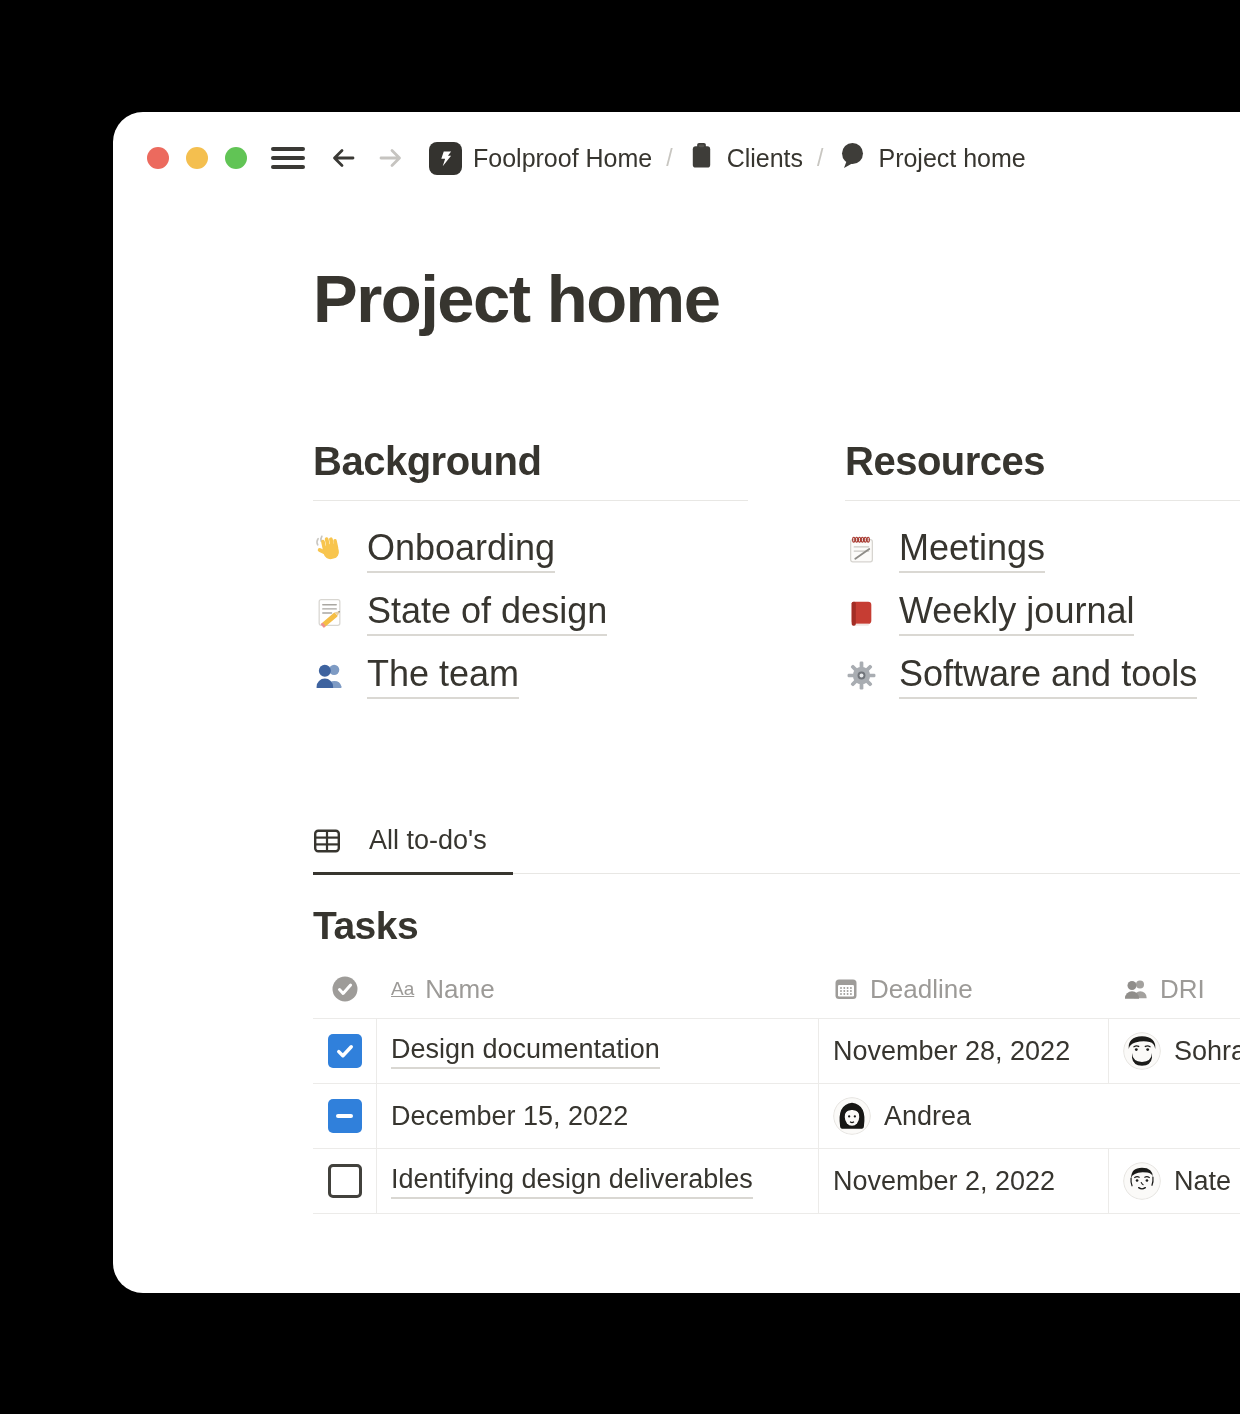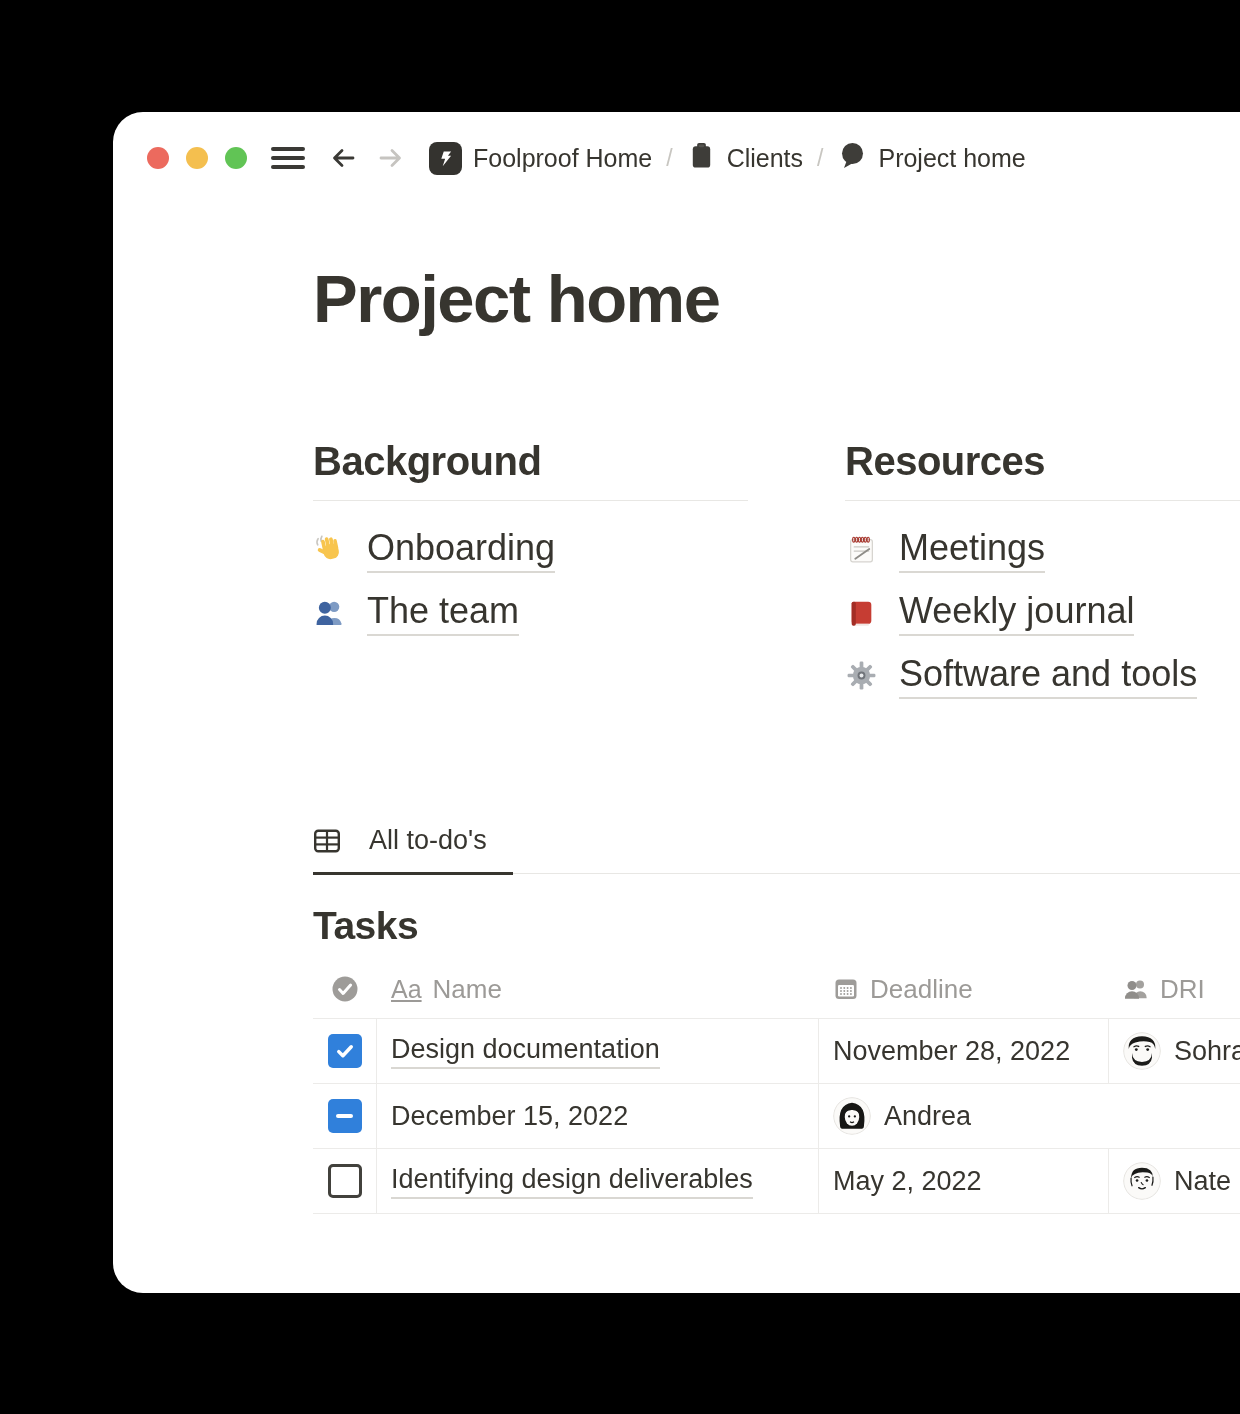--- a/index.html
+++ b/index.html
@@ -65,21 +65,21 @@
   .td.c-check { justify-content:center; padding-left:0; }
   .cb { width:34px; height:34px; border-radius:5px; display:flex; align-items:center; justify-content:center; cursor:pointer; flex:none; }
   .cb.checked, .cb.indeterminate { background:#3080DB; }
   .cb.unchecked { background:#fff; border:3px solid #42413C; }
   .cb .dash { width:17px; height:4.5px; background:#fff; border-radius:2px; }
   .task-name { font-size:27px; font-weight:500; padding-bottom:2px; border-bottom:2px solid #D9D7D2; white-space:nowrap; cursor:pointer; }
   .task-date { font-size:27px; color:#37352F; white-space:nowrap; }
   .dri { display:flex; align-items:center; gap:13px; white-space:nowrap; }
   .avatar { width:38px; height:38px; border-radius:50%; flex:none; }
   .dri-name { font-size:27px; }
-  .aa-glyph { font-size:25px; font-weight:500; color:#9C9A97;text-decoration:underline; }
+  .aa-glyph { font-size:19px; font-weight:500; color:#9C9A97;text-decoration:underline; }
 </style>
 </head>
 <body>
 
 <div class="window">
 
   <div class="titlebar">
     <div class="traffic-lights">
       <span class="tl red"></span>
       <span class="tl yellow"></span>
@@ -149,20 +149,39 @@
                   <rect x="9" y="4.5" width="3.6" height="12" rx="1.8"></rect>
                   <rect x="13" y="2.8" width="3.6" height="14" rx="1.8"></rect>
                   <rect x="17" y="3.8" width="3.6" height="13" rx="1.8"></rect>
                   <rect x="20.7" y="6.2" width="3.4" height="10.5" rx="1.7"></rect>
                   <rect x="9" y="10" width="15" height="14.5" rx="6.5"></rect>
                   <rect x="3.5" y="13.5" width="10" height="3.8" rx="1.9" transform="rotate(38 8.5 15.4)"></rect>
                 </g>
               </svg>
             </span>
             <span class="link-label">Onboarding</span>
+          </div>
+          <div class="link-item">
+            <span class="emoji">
+              <svg width="31" height="31" viewBox="0 0 30 30">
+                <rect x="5" y="2.5" width="20" height="25" rx="2" fill="#FFFFFF" stroke="#D8D6D1" stroke-width="1.2"></rect>
+                <g stroke="#A9A7A2" stroke-width="1.4" stroke-linecap="round">
+                  <line x1="8.5" y1="7.5" x2="21.5" y2="7.5"></line>
+                  <line x1="8.5" y1="11.5" x2="21.5" y2="11.5"></line>
+                  <line x1="8.5" y1="15.5" x2="17" y2="15.5"></line>
+                </g>
+                <g transform="rotate(-40 16 21)">
+                  <rect x="7" y="18.8" width="16" height="4.8" rx="0.8" fill="#F5BE45"></rect>
+                  <rect x="5.2" y="18.8" width="2.6" height="4.8" rx="0.8" fill="#EE9090"></rect>
+                  <path d="M23 18.8 L27.5 21.2 L23 23.6 Z" fill="#E8CFA0"></path>
+                  <path d="M26.2 20.5 L27.5 21.2 L26.2 21.9 Z" fill="#4A4843"></path>
+                </g>
+              </svg>
+            </span>
+            <span class="link-label">State of design</span>
           </div>
           <div class="link-item">
             <span class="emoji">
               <svg width="31" height="31" viewBox="0 0 30 30">
                 <circle cx="19.5" cy="9.5" r="5" fill="#7E9BC4"></circle>
                 <path d="M13 25.5 a7 7 0 0 1 13.5 0 v1.5 h-13.5 z" fill="#7E9BC4"></path>
                 <circle cx="10.5" cy="10.5" r="5.8" fill="#3E639F"></circle>
                 <path d="M2.5 26 a8 8 0 0 1 16 0 v1 h-16 z" fill="#3E639F"></path>
               </svg>
             </span>
@@ -362,21 +381,21 @@
         </div>
 
         <div class="t-row">
           <div class="td c-check">
             <span class="cb unchecked"></span>
           </div>
           <div class="td">
               <span class="task-name">Identifying design deliverables</span>
             </div>
           <div class="td">
-              <span class="task-date">May 2, 2022</span>
+              <span class="task-date">November 2, 2022</span>
             </div>
           <div class="td">
             <span class="dri">
               <svg class="avatar" viewBox="0 0 40 40">
                 <defs>
                     <clipPath id="av3">
                       <circle cx="20" cy="20" r="19.5"></circle>
                     </clipPath>
                   </defs>
                 <circle cx="20" cy="20" r="19.5" fill="#FBFAF8"></circle>

